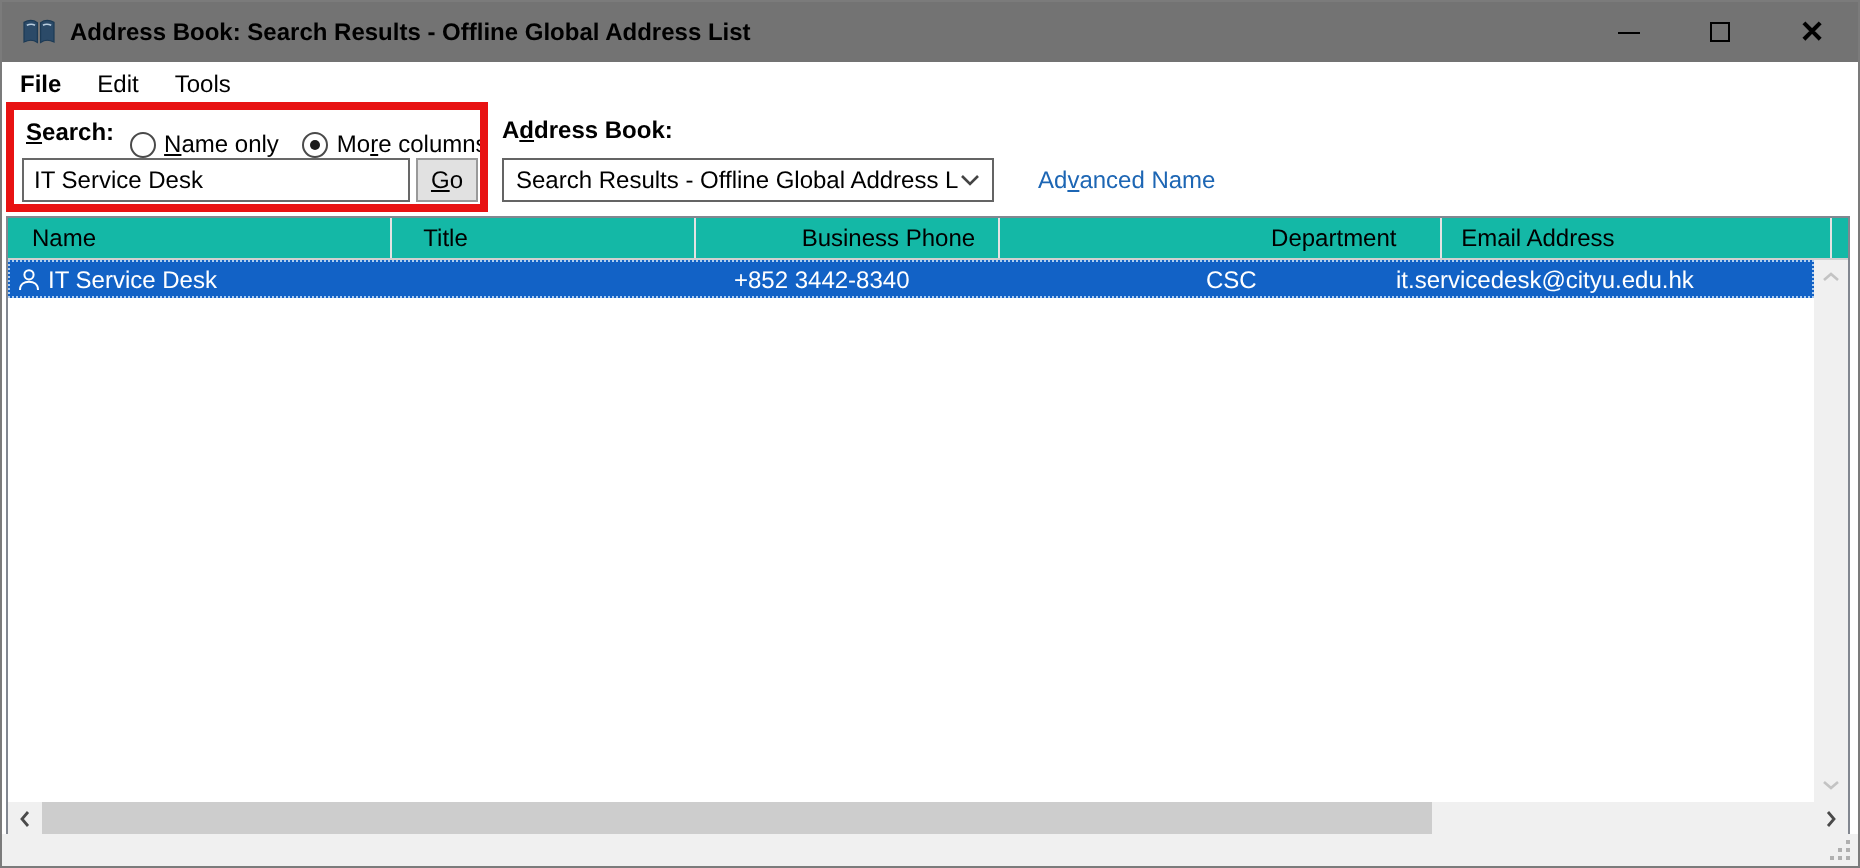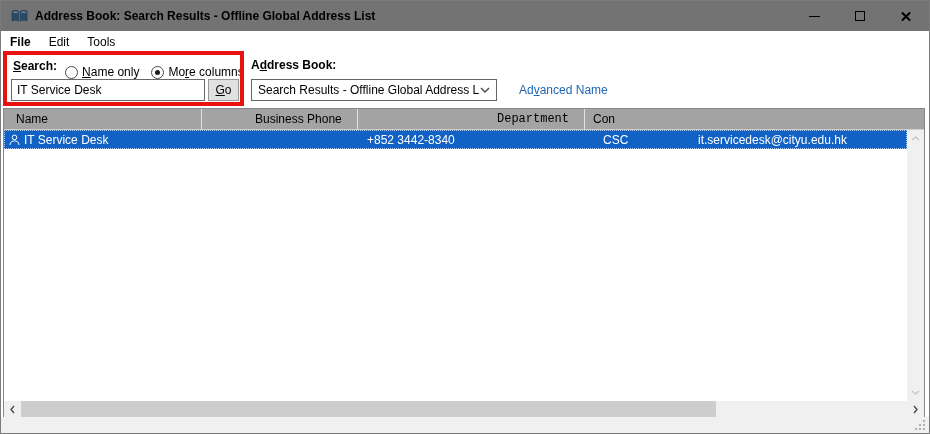--- a/index.html
+++ b/index.html
@@ -68,28 +68,28 @@
     display:flex; align-items:center; padding:0 6px; white-space:nowrap;
   }
   .ab-select .sel-text { flex:1; overflow:hidden; }
   .advanced-find { position:absolute; left:518px; top:82px; color:#1d66b4; white-space:nowrap; }
   u, .accel { text-decoration:underline; }
   
   .listbox {
     position:absolute; left:2px; top:107px; width:922px; height:311px;
     border:1px solid #828790; background:#fff;
   }
-  .lheader { display:flex; height:21px; border-bottom:1px solid #d0d0d0; background:#a3a3a3; }
+  .lheader { display:flex; height:21px; border-bottom:1px solid #d0d0d0; background:#14b8a6; }
   .hcell { display:flex; align-items:center; border-right:1px solid #e3e3e3; overflow:hidden; white-space:nowrap; }
   .col-name{width:198px;} .col-title{width:157px;} .col-phone{width:111px;}
   .col-location{width:127px;margin-top:36px;} .col-dept{width:100px;} .col-email{width:202px;}
   .col-con{flex:1; border-right:none;}
   .hcell.col-name{padding-left:12px;} .hcell.col-title{padding-left:16px;}
   .hcell.col-phone{padding-left:8px;margin-left:45px;} .hcell.col-location{padding-left:16px;}
-  .hcell.col-dept{padding-left:12px;font-family:Liberation Mono, monospace;} .hcell.col-email{padding-left:10px;}
+  .hcell.col-dept{padding-left:12px;} .hcell.col-email{padding-left:10px;}
   .hcell.col-con{padding-left:8px;}
   .lrow {
     display:flex; height:19px; align-items:center;
     background:#1262c6; color:#fff;
     outline:1px dotted #aecdf0; outline-offset:-1px;
     margin-right:17px;
   }
   .rcell { overflow:hidden; white-space:nowrap; }
   .rcell.col-name{ display:flex; align-items:center; padding-left:5px; }
   .rcell.col-name .person-icon{ margin-right:4px; flex:0 0 auto; }
@@ -169,23 +169,25 @@
     <span class="sel-text">Search Results - Offline Global Address List</span>
     <svg width="10" height="6" viewBox="0 0 10 6">
         <polyline points="1,1 5,5 9,1" fill="none" stroke="#444" stroke-width="1.3"></polyline>
       </svg>
   </div>
   <a class="advanced-find" href="#" style="text-decoration:none;"><span>Ad</span><span class="accel">v</span><span>anced Name</span></a>
 
   <div class="listbox">
     <div class="lheader">
       <div class="hcell col-name">Name</div>
+      <div class="hcell col-title">Title</div>
       <div class="hcell col-phone">Business Phone</div>
       <div class="hcell col-location">Location</div>
       <div class="hcell col-dept">Department</div>
+      <div class="hcell col-email">Email Address</div>
       <div class="hcell col-con">Con</div>
     </div>
 
     <div class="lrow">
       <div class="rcell col-name">
         <svg class="person-icon" width="11" height="12" viewBox="0 0 11 12">
           <circle cx="5.5" cy="3.4" r="2.3" fill="none" stroke="#fff" stroke-width="1"></circle>
           <path d="M1 11 C1 8 3.3 6.9 5.5 6.9 C7.7 6.9 10 8 10 11" fill="none" stroke="#fff" stroke-width="1"></path>
         </svg>
         <span>IT Service Desk</span>

